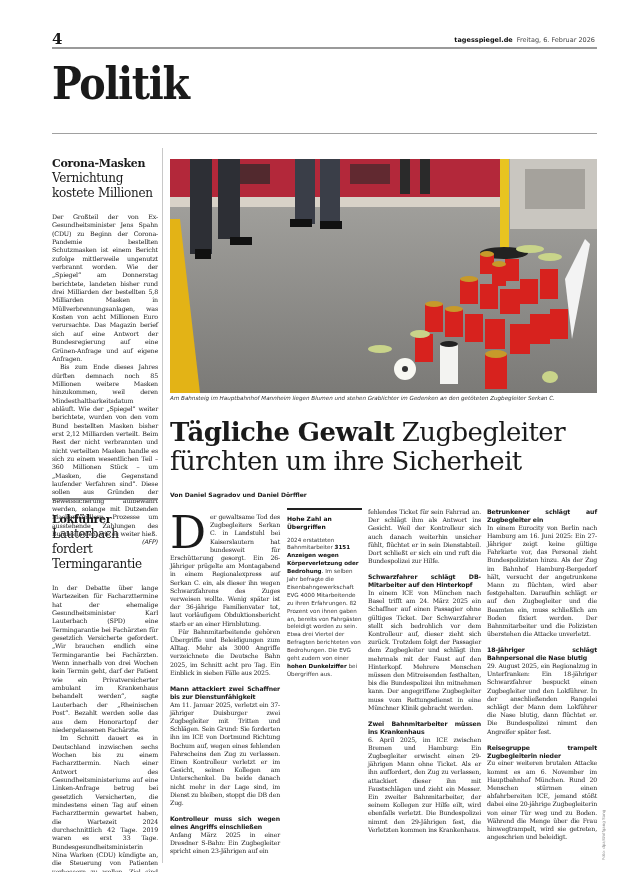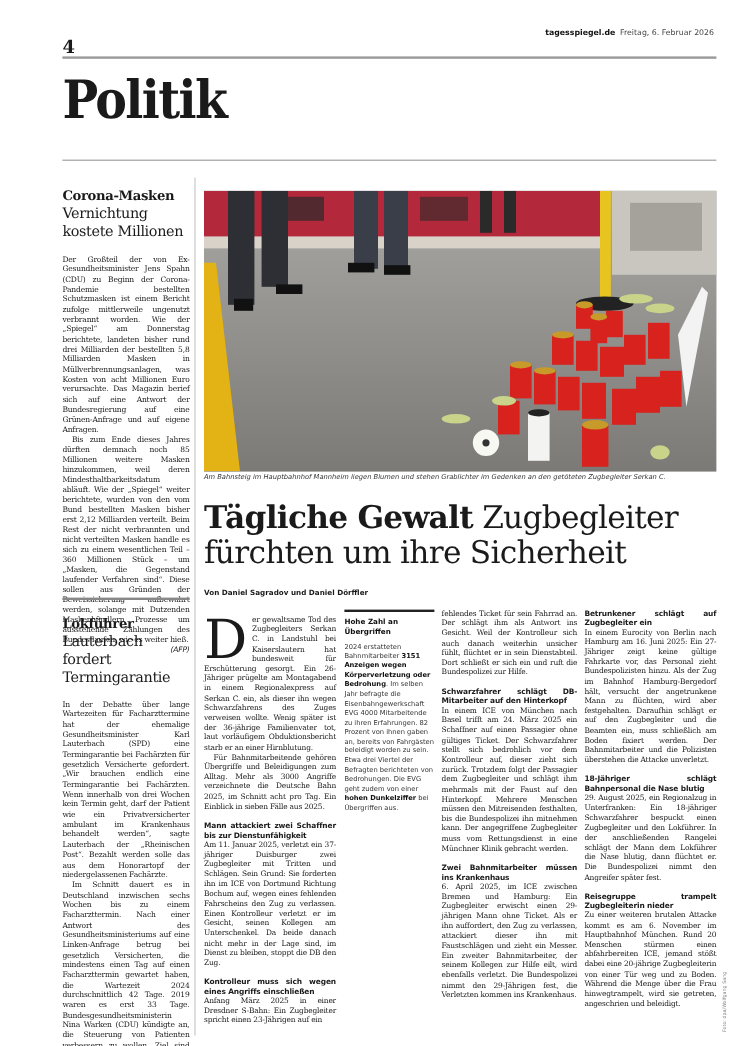--- a/index.html
+++ b/index.html
@@ -3,21 +3,21 @@
 <meta charset="utf-8">
 <style>
   * { box-sizing: border-box; margin: 0; padding: 0; }
   html, body { width: 621px; height: 872px; background: #ffffff; overflow: hidden; }
   body { position: relative; font-family: "DejaVu Serif", serif; color: #1a1a1a; }
 
   .abs { position: absolute; }
 
   
   .page-num { left: 52px; top: 30px; font-family: "DejaVu Serif", serif; font-weight: bold; font-size: 15px; }
-  .header-right { right: 26px; top: 23px; font-family: "DejaVu Sans", sans-serif; font-size: 6.5px; color: #444; }
+  .header-right { right: 26px; top: 36px; font-family: "DejaVu Sans", sans-serif; font-size: 6.5px; color: #444; }
   .header-right b { color: #111; font-weight: bold; margin-right: 4px; }
   .rule-top { left: 52px; top: 47px; width: 545px; height: 2px; background: #9a9a9a; }
   .section-title { left: 52px; top: 62px; font-family: "DejaVu Serif", serif; font-weight: bold; font-size: 44px; letter-spacing: -1.5px; line-height: 1; transform: scaleX(0.9); transform-origin: left; }
   .rule-2 { left: 52px; top: 133px; width: 545px; height: 1px; background: #a0a0a0; }
 
   
   .leftcol { left: 52px; width: 106px; }
   .kicker { font-family: "DejaVu Serif", serif; font-weight: bold; font-size: 11px; line-height: 15px; letter-spacing: -0.3px; }
   .headline-sm { font-family: "DejaVu Serif", serif; font-size: 12px; line-height: 15px; letter-spacing: -0.3px; }
   .body-sm { font-family: "DejaVu Serif", serif; font-size: 6.3px; line-height: 8.35px; text-align: justify; hyphens: auto; letter-spacing: -0.15px; }

